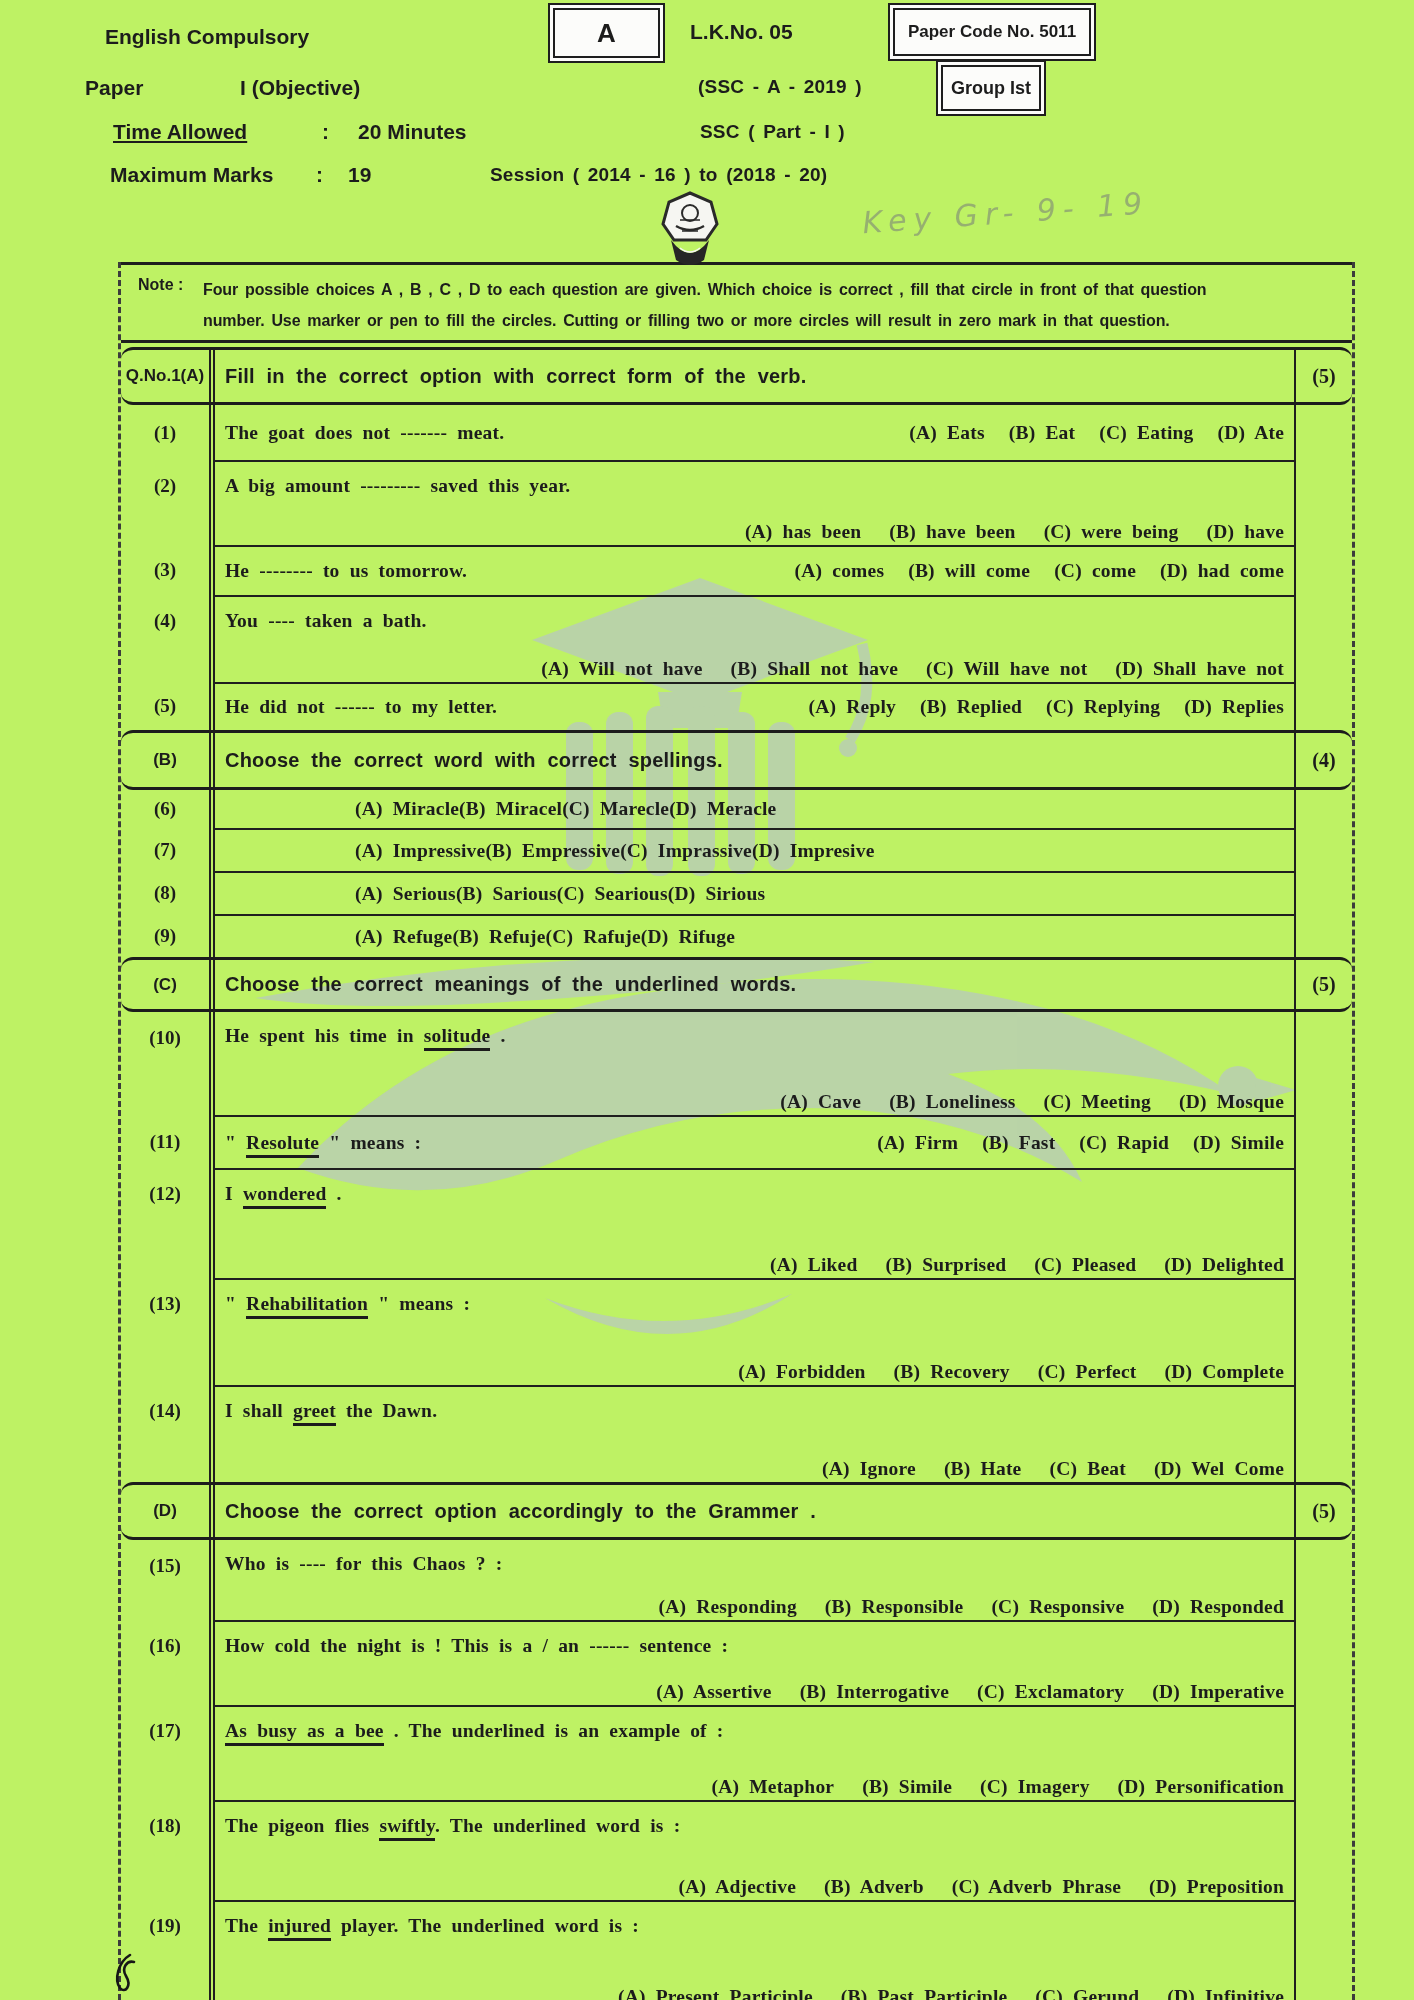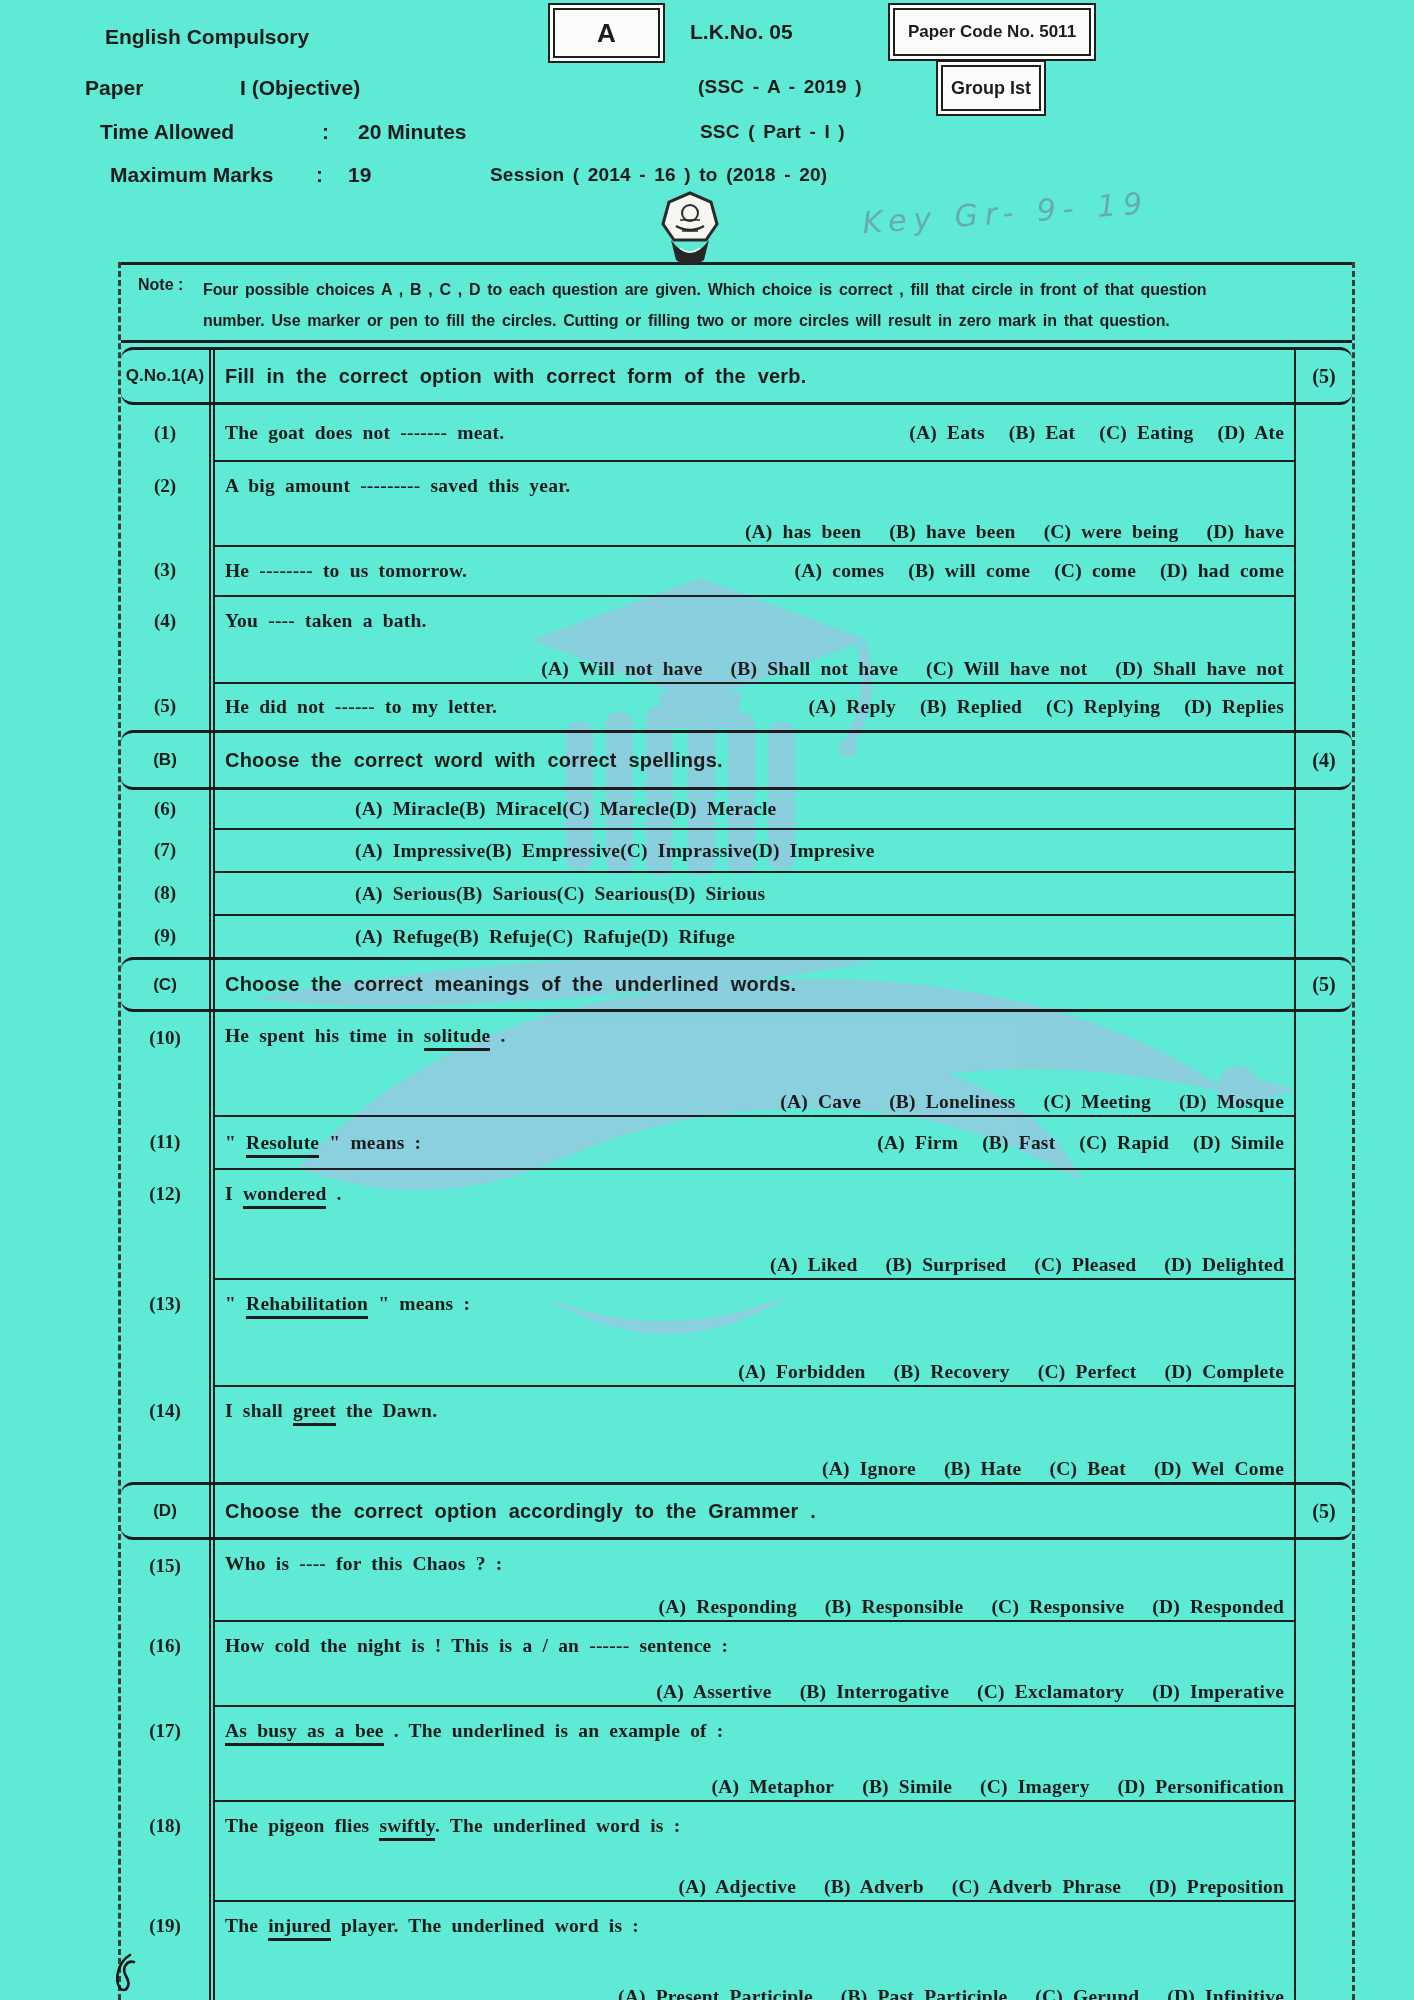--- a/index.html
+++ b/index.html
@@ -1,16 +1,16 @@
 <!DOCTYPE html>
 <html><head>
 <meta charset="utf-8">
 <style>
   html,body{margin:0;padding:0;background:#e8e8e6;}
-  #page{position:relative;width:1414px;height:2000px;margin:0 auto;background:#5eead4;overflow:hidden;
+  #page{position:relative;width:1414px;height:2000px;margin:0 auto;background:#bef264;overflow:hidden;
         font-family:"Liberation Sans",sans-serif;color:#1c1c1c;}
   
   .wm{position:absolute;left:0;top:0;z-index:0;pointer-events:none;}
   
   .hdr{position:absolute;left:0;top:0;width:1414px;height:262px;z-index:2;}
   .hpos{position:absolute;white-space:nowrap;font-weight:bold;}
   .h21{font-size:21px;} .h19{font-size:19px;letter-spacing:.2px;word-spacing:3px;}
   .dblbox{position:absolute;border:2.5px solid #1e1e1e;padding:3px;background:#fcfcfa;}
   .dblbox .inner{border:2px solid #1e1e1e;width:100%;height:100%;box-sizing:border-box;
                  display:flex;align-items:center;justify-content:center;font-weight:bold;}
@@ -75,21 +75,21 @@
       <circle cx="1238" cy="1086" r="20"></circle>
       <polygon points="1256,1078 1296,1090 1254,1102"></polygon>
       <path d="M545,1298 Q668,1346 792,1294 Q672,1372 545,1298 Z"></path>
     </g>
   </svg>
 
   <div class="hdr">
     <div class="hpos h21" style="left:105px;top:25px;">English Compulsory</div>
     <div class="hpos h21" style="left:85px;top:76px;">Paper</div>
     <div class="hpos h21" style="left:240px;top:76px;">I  (Objective)</div>
-    <div class="hpos h21" style="left:100px;top:120px;">Time Allowed</div>
+    <div class="hpos h21" style="left:113px;top:120px;text-decoration:underline;">Time Allowed</div>
     <div class="hpos h21" style="left:322px;top:120px;">:</div>
     <div class="hpos h21" style="left:358px;top:120px;">20 Minutes</div>
     <div class="hpos h21" style="left:110px;top:163px;">Maximum Marks</div>
     <div class="hpos h21" style="left:316px;top:163px;">:</div>
     <div class="hpos h21" style="left:348px;top:163px;">19</div>
 
     <div class="dblbox" style="left:548px;top:3px;width:107px;height:50px;">
       <div class="inner" style="font-size:26px;">A</div>
     </div>
     <div class="hpos h21" style="left:690px;top:20px;">L.K.No. 05</div>

